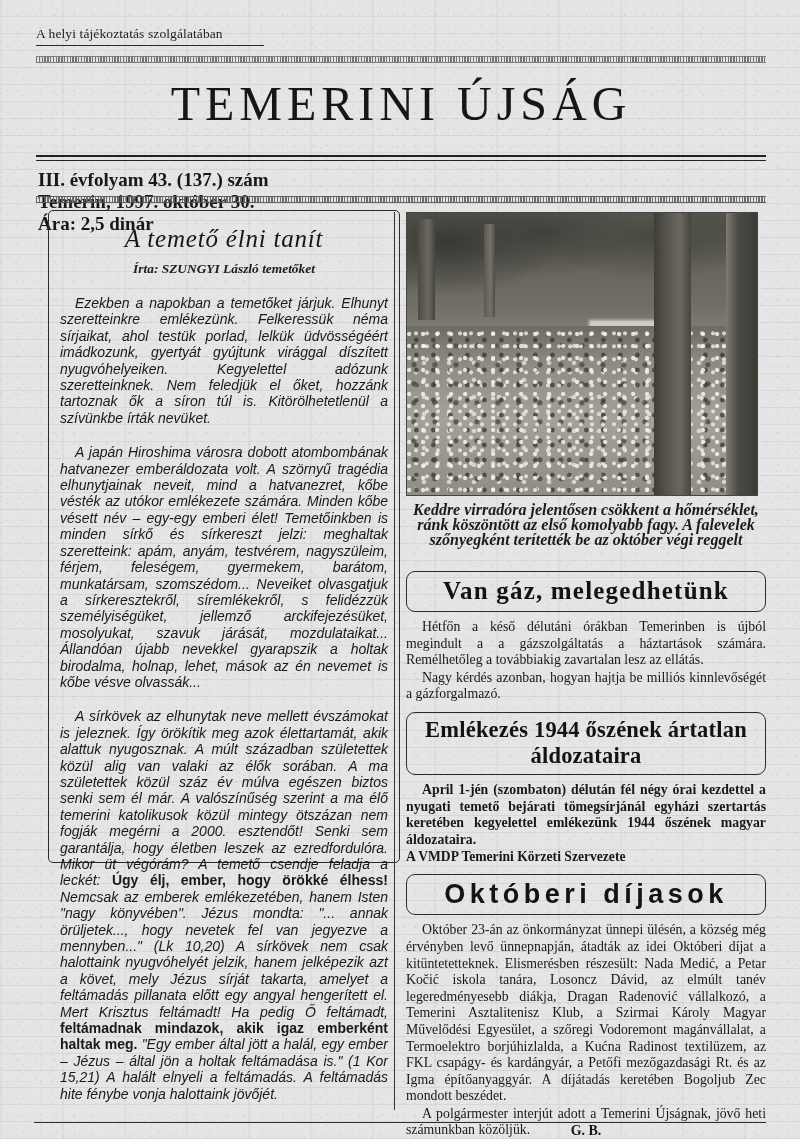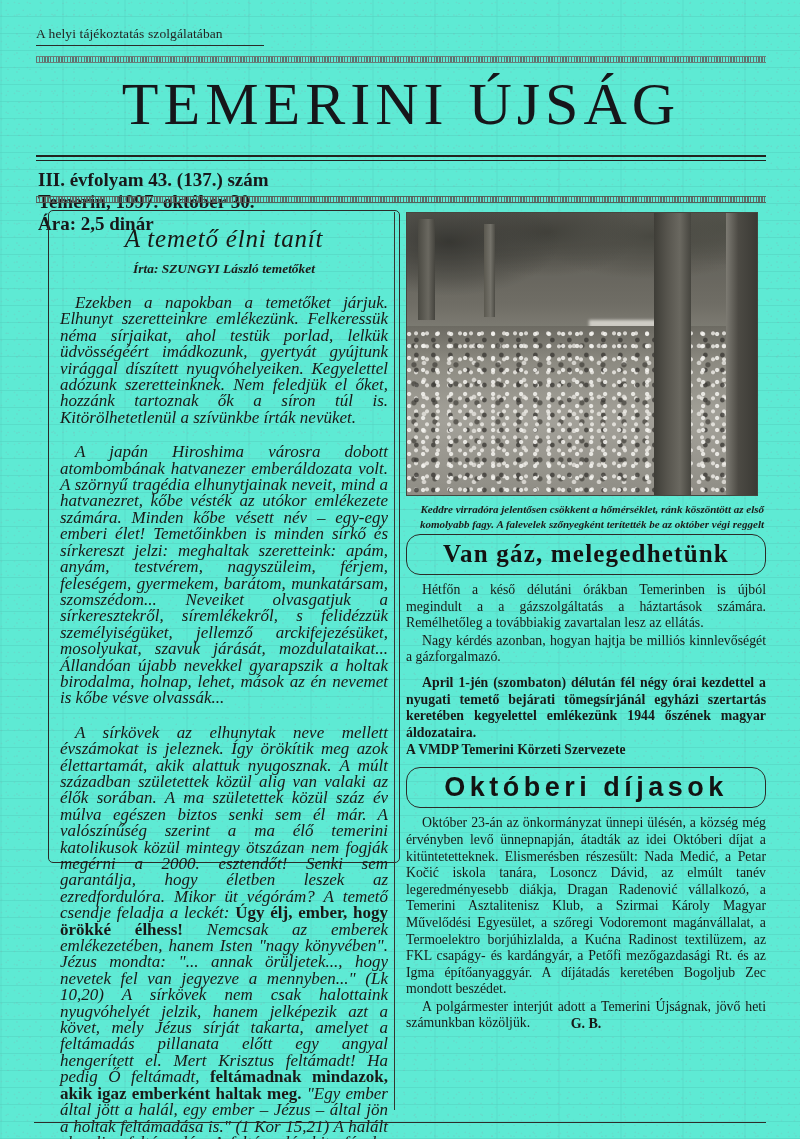--- a/index.html
+++ b/index.html
@@ -6,21 +6,21 @@
   html, body {
     margin: 0;
     padding: 0;
     background: #7a7a7a;
   }
   #page {
     position: relative;
     width: 800px;
     height: 1139px;
     margin: 0 auto;
-    background: #5eead4;
+    background: #e5e5e5;
     overflow: hidden;
     font-family: "Liberation Serif", serif;
     color: #1a1a18;
   }
   
   #bleed {
     position: absolute;
     inset: 0;
     pointer-events: none;
     opacity: 0.16;
@@ -68,21 +68,21 @@
     border-top: 0.8px solid #6d6d6b;
     border-bottom: 0.8px solid #6d6d6b;
     opacity: .85;
   }
   .paper-title {
     position: absolute;
     left: 36px; top: 62px;
     width: 730px;
     text-align: center;
     font-family: "Liberation Serif", serif;
-    font-size: 60px;
+    font-size: 48px;
     line-height: 84px;
     font-weight: 400;
     letter-spacing: 5px;
     color: #16161a;
   }
   .masthead-rule-bot {
     position: absolute;
     left: 36px; top: 155px; width: 730px;
     border-top: 2.2px solid #22221f;
     border-bottom: 1.2px solid #22221f;
@@ -145,23 +145,23 @@
   .lead-byline {
     text-align: center;
     font-family: "Liberation Serif", serif;
     font-style: italic;
     font-weight: bold;
     font-size: 13.4px;
     margin-bottom: 10px;
     color: #1c1c1a;
   }
   .lead-body p {
-    font-family: Liberation Serif, serif;
+    font-family: Liberation Sans, sans-serif;
     font-style: italic;
-    font-size: 17px;
+    font-size: 14px;
     line-height: 16.4px;
     text-align: justify;
     margin: 18px 0 1px 0;
     text-indent: 15px;
     color: #191917;
     hyphens: auto;
   }
   .lead-body b { font-style: normal; font-weight: bold; }
 
   
@@ -220,31 +220,31 @@
   }
   .photo .path {
     position: absolute; left: 52%; top: 38%; width: 24%; height: 7%;
     background: linear-gradient(180deg, #d4d2cb 0%, #b3b1a9 100%);
     filter: blur(1.4px);
   }
   .photo-caption {
     font-family: "Liberation Serif", serif;
     font-style: italic;
     font-weight: bold;
-    font-size: 11px;
+    font-size: 16px;
     line-height: 15px;
-    text-align: right;
-    margin: 6px 2px 2px 2px;
+    text-align: center;
+    margin: 6px 2px 24px 2px;
     color: #1b1b19;
   }
 
   
   .hl-box {
     border: 1.3px solid #2c2c28;
-    border-radius: 14px;
+    border-radius: 9px;
     box-sizing: border-box;
     padding: 4px 8px 5px 8px;
     margin-bottom: 7px;
     text-align: center;
   }
   .hl-1 {
     font-family: "Liberation Serif", serif;
     font-weight: bold;
     font-size: 25px;
     letter-spacing: 1.2px;
@@ -359,20 +359,23 @@
         <div class="hl-box">
           <div class="hl-1">Van gáz, melegedhetünk</div>
         </div>
         <div class="r-body">
           <p>Hétfőn a késő délutáni órákban Temerinben is újból megindult a a gázszolgáltatás a háztartások számára. Remélhetőleg a továbbiakig zavartalan lesz az ellátás.</p>
           <p>Nagy kérdés azonban, hogyan hajtja be milliós kinnlevőségét a gázforgalmazó.</p>
         </div>
       </div>
 
       <div class="r-block">
+        <div class="hl-box">
+          <div class="hl-2">Emlékezés 1944 őszének ártatlan áldozataira</div>
+        </div>
         <div class="r-body bold">
           <p>April 1-jén (szombaton) délután fél négy órai kezdettel a nyugati temető bejárati tömegsírjánál egyházi szertartás keretében kegyelettel emlékezünk 1944 őszének magyar áldozataira.</p>
         </div>
         <div class="sig">A VMDP Temerini Körzeti Szervezete</div>
       </div>
 
       <div class="r-block">
         <div class="hl-box">
           <div class="hl-3">Októberi díjasok</div>
         </div>

